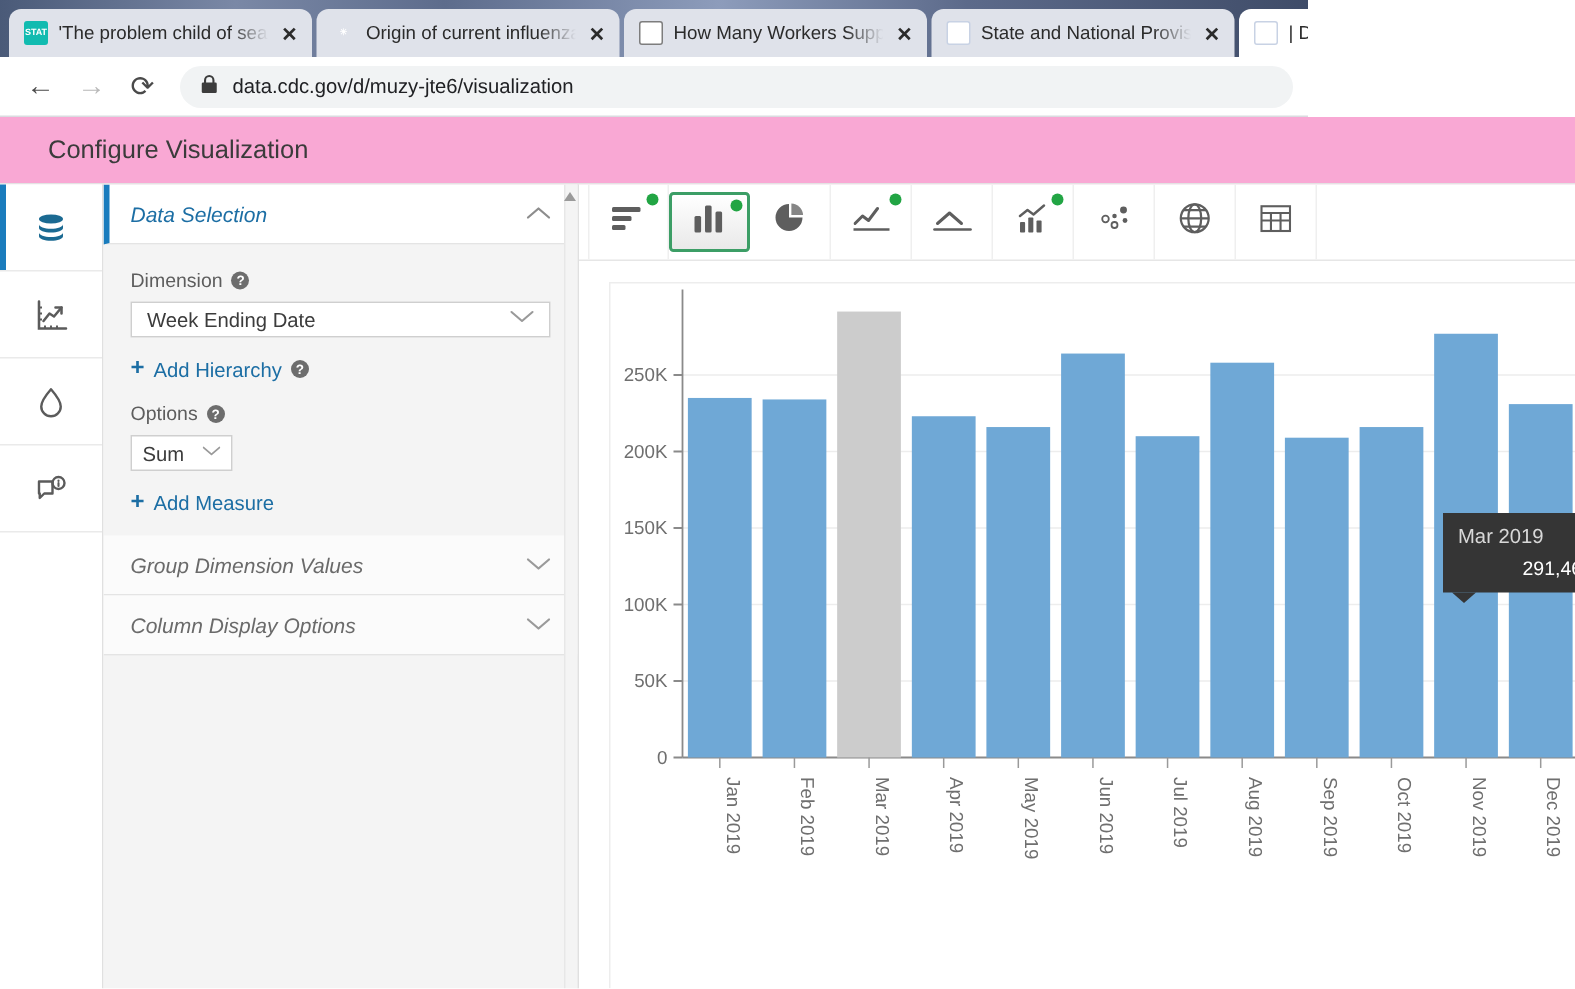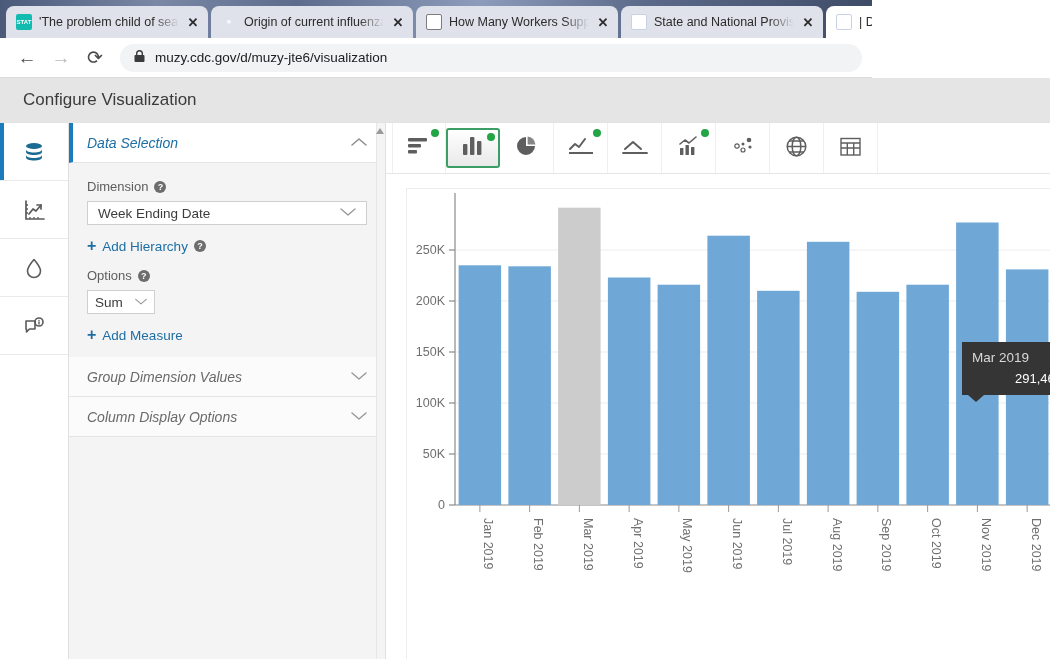--- a/index.html
+++ b/index.html
@@ -95,22 +95,22 @@
     gap: 10px;
   }
   .omnibox .lock { font-size: 11px; color: #3c3c3c; }
   .omnibox .url { font-size: 13.5px; color: #202124; white-space: nowrap; }
 
   
   .page-header {
     height: 45px;
     display: flex;
     align-items: center;
-    padding-left: 23px;
-    background: #e5e5e5;
+    padding-left: 32px;
+    background: #f9a8d4;
     border-bottom: 1px solid #e3e3e3;
   }
   .page-header .title { font-size: 17px; color: #3b3b3b; }
 
   
   .workspace { display: flex; height: 536px; }
 
   .icon-rail {
     width: 69px;
     background: #ffffff;
@@ -304,21 +304,21 @@
   <div class="toolbar">
     <div class="nav-btn">←</div>
     <div class="nav-btn disabled">→</div>
     <div class="nav-btn">⟳</div>
     <div class="omnibox">
       <span class="lock">
         <svg width="11" height="13" viewBox="0 0 11 13">
             <path d="M2 5V3.5a3.5 3.5 0 017 0V5h.6a.9.9 0 01.9.9v5.2a.9.9 0 01-.9.9H1.4a.9.9 0 01-.9-.9V5.9A.9.9 0 011.4 5H2zm1.4 0h4.2V3.5a2.1 2.1 0 10-4.2 0V5z" fill="#3c3c3c"></path>
           </svg>
       </span>
-      <span class="url">muzy.cdc.gov/d/muzy-jte6/visualization</span>
+      <span class="url">data.cdc.gov/d/muzy-jte6/visualization</span>
     </div>
   </div>
 </div>
 
 <div class="page-header">
   <span class="title">Configure Visualization</span>
 </div>
 
 <div class="workspace">
 

